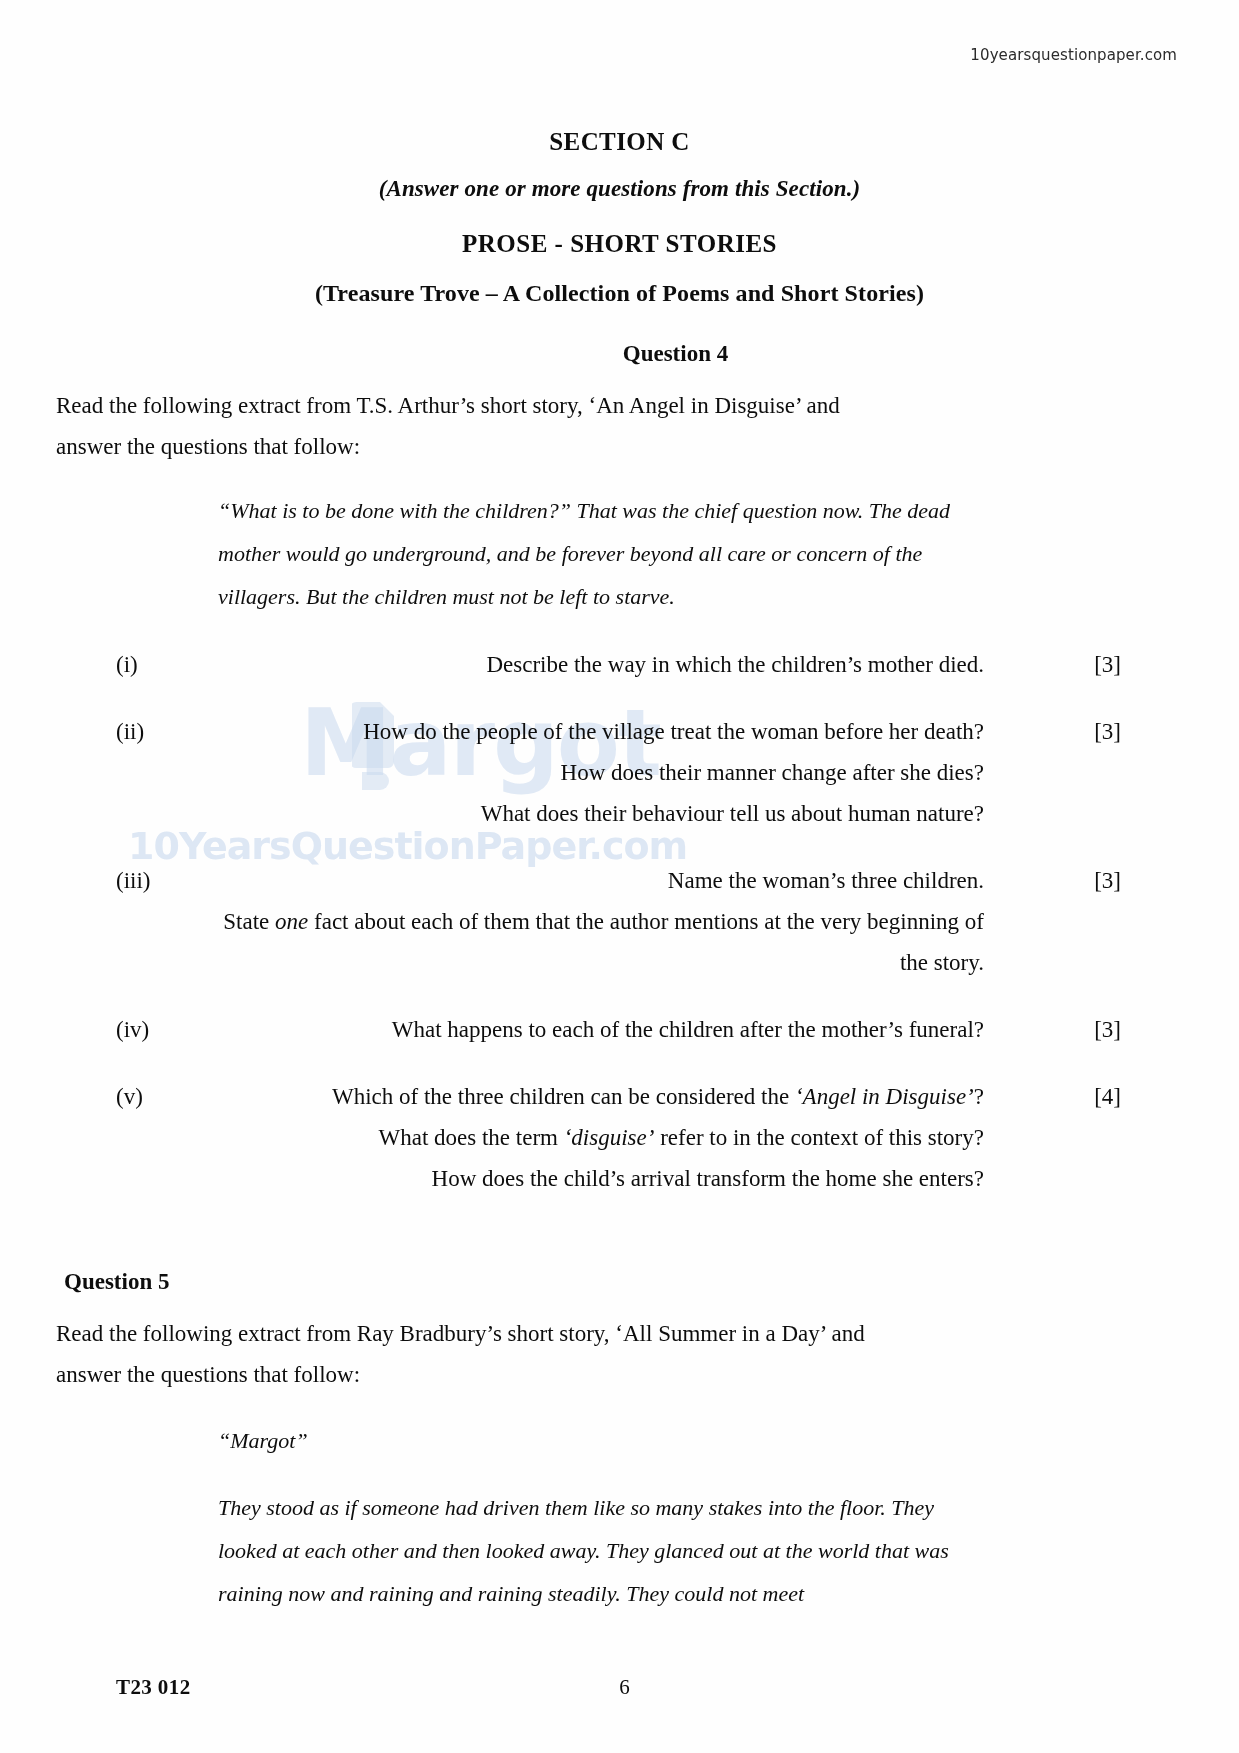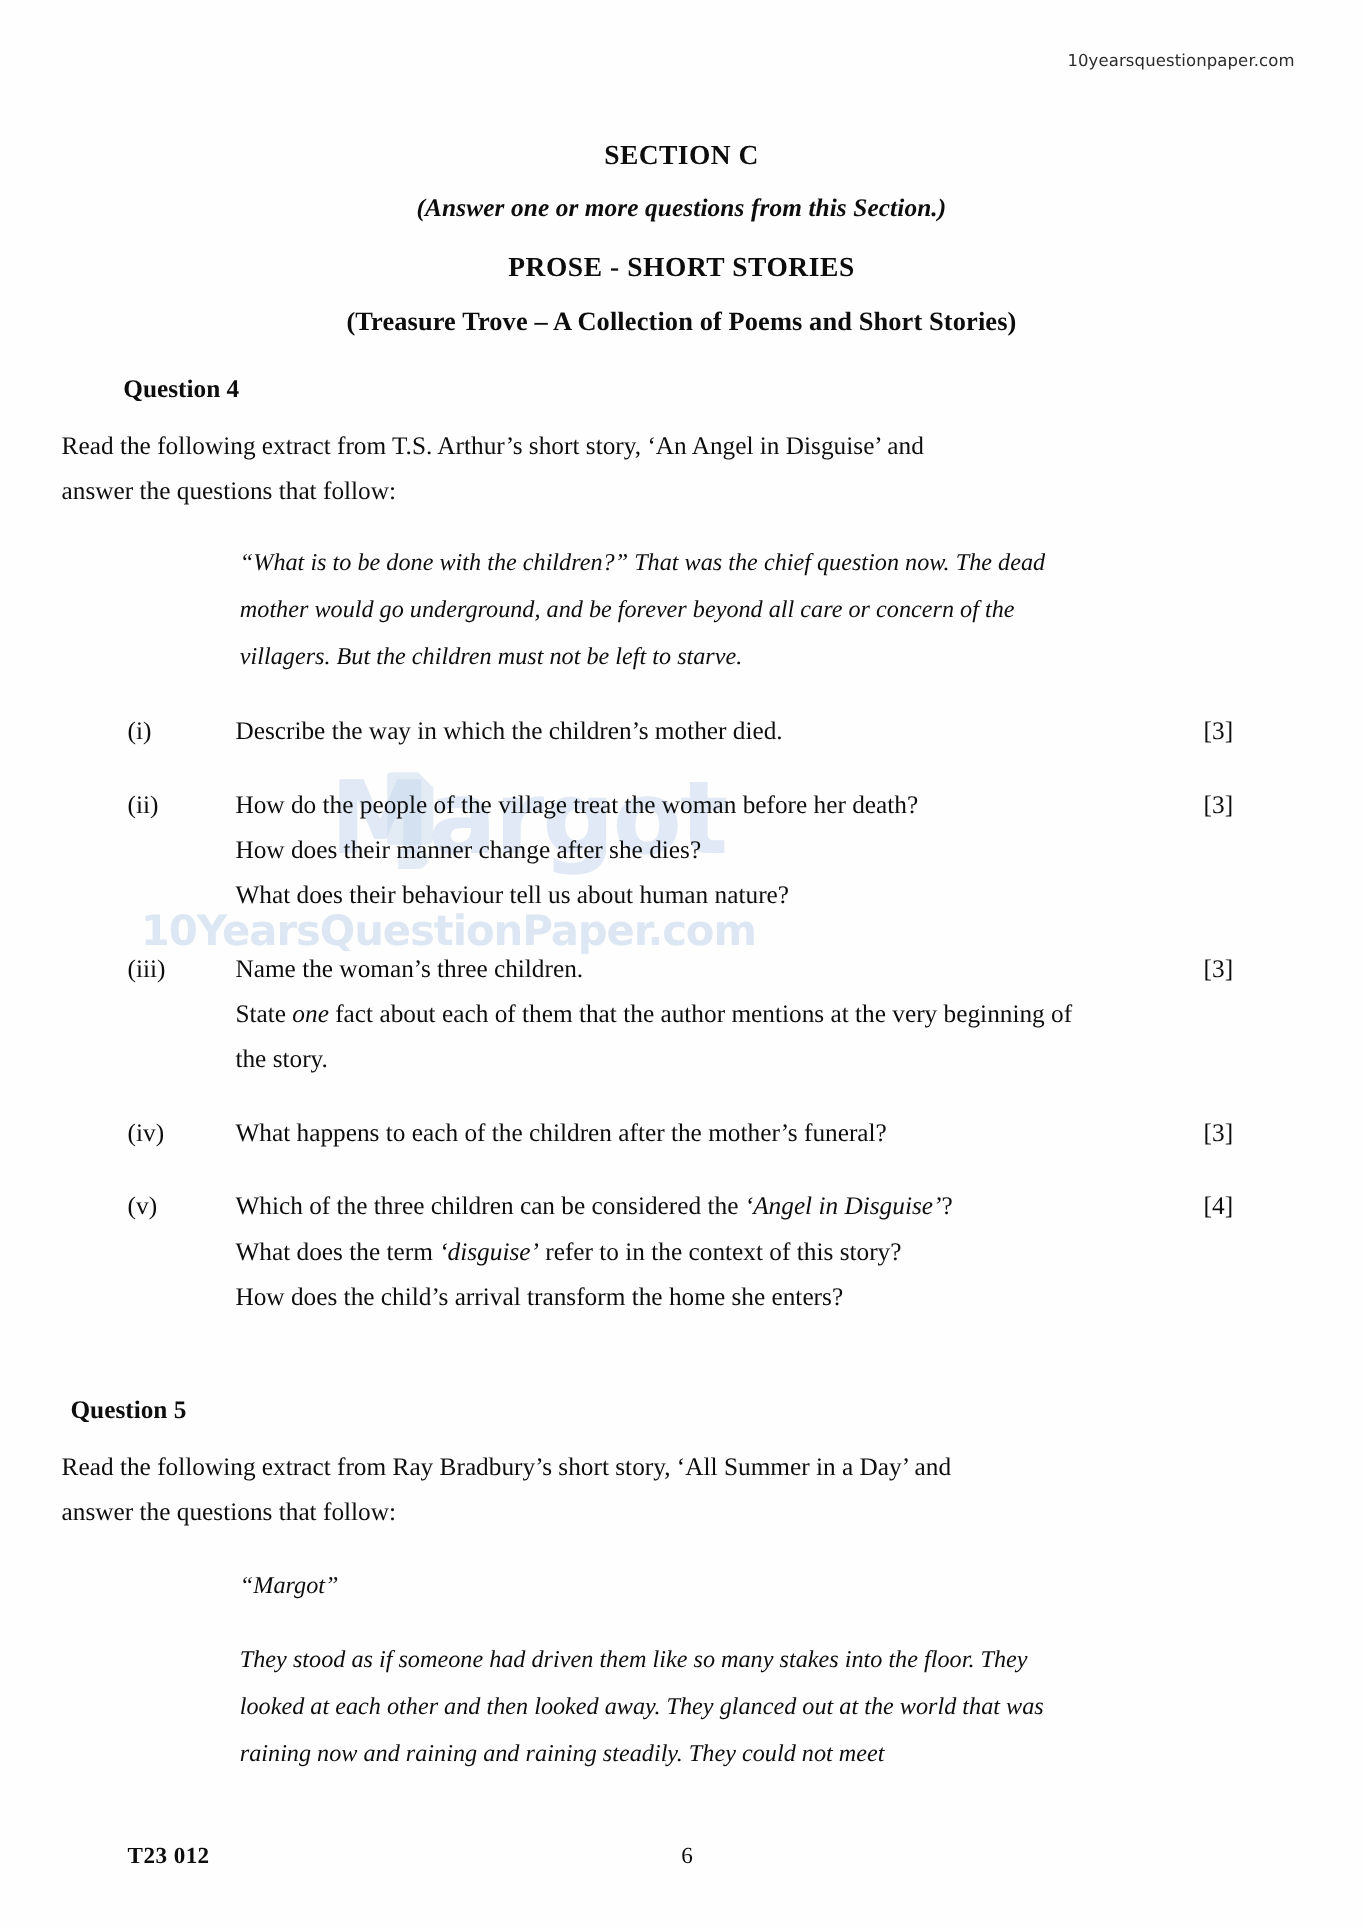--- a/index.html
+++ b/index.html
@@ -110,20 +110,21 @@
     font-size: 24px;
     font-weight: 700;
     letter-spacing: .1px;
   }
 
   .q-label {
     margin-left: 112px;
     margin-top: 34px;
     font-size: 23px;
     font-weight: 700;
+    text-align: center;
   }
   .q-intro {
     margin-left: 56px;
     margin-top: 18px;
     width: 845px;
     font-size: 23px;
     line-height: 41px;
   }
   .extract {
     margin-left: 218px;
@@ -155,20 +156,21 @@
     width: 98px;
     flex: 0 0 98px;
     font-size: 23px;
     line-height: 41px;
   }
   .qrow .qtext {
     flex: 1 1 auto;
     font-size: 23px;
     line-height: 41px;
     max-width: 770px;
+    text-align: right;
   }
   .qrow .qtext .sub {
     display: block;
   }
   .qrow .marks {
     position: absolute;
     right: 0;
     top: 0;
     width: 56px;
     text-align: right;

